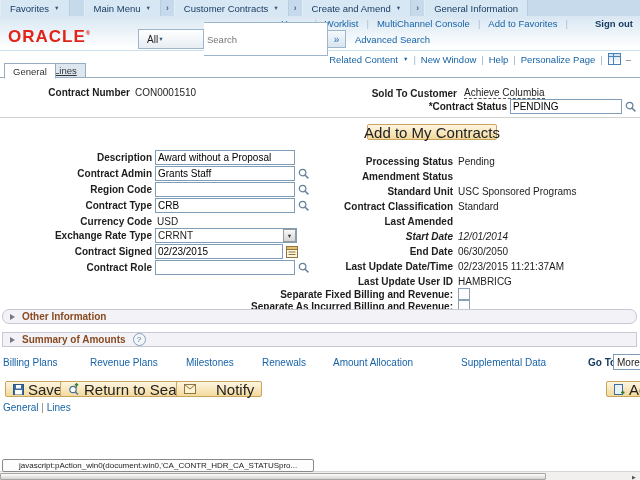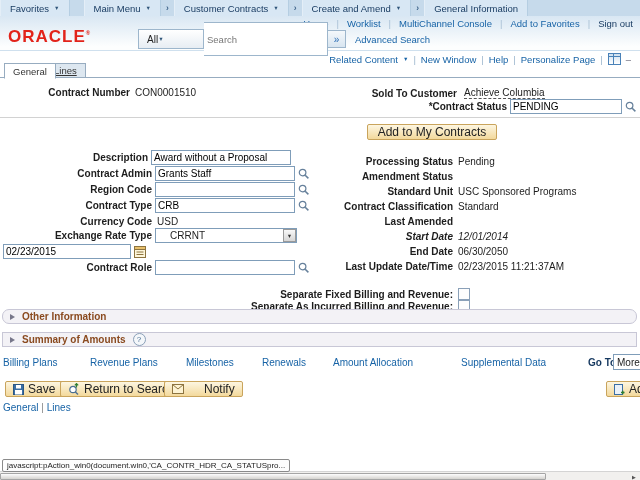--- a/index.html
+++ b/index.html
@@ -11,21 +11,21 @@
   .breadcrumb{position:absolute;top:0;left:0;width:640px;height:16px;background:#c6daeb;display:flex;align-items:stretch;font-size:9.5px;color:#15385f;}
   .crumb-box{display:flex;align-items:center;gap:5px;padding:0 9px;background:#d8e7f4;border-right:1px solid #b5cee2;border-left:1px solid #e4eef7;cursor:pointer;white-space:nowrap;}
   .crumb-spacer{width:14px;}
   .csep{display:flex;align-items:center;padding:0 5px;font-size:8.5px;color:#3d6288;font-weight:bold;}
   .dd{font-size:5.5px;color:#2f5579;}
 
   
   .header-band{position:absolute;top:16px;left:0;width:640px;height:34px;background:linear-gradient(#d9e7f3,#fdfefe 90%);border-bottom:1px solid #cfe0ee;}
   .utility{position:absolute;top:2px;right:7px;display:flex;align-items:flex-start;gap:8px;font-size:9.5px;white-space:nowrap;}
   .usep{color:#a9c0d5;}
-  .signout{font-weight:normal;color:#15385f;}
+  .signout{font-weight:bold;color:#15385f;margin-left:19px;}
   .logo{position:absolute;left:8px;top:11px;font-size:17px;font-weight:bold;color:#e2231a;letter-spacing:1px;cursor:default;}
   .logo sup{font-size:6px;letter-spacing:0;}
   .searchbar{position:absolute;left:138px;top:14px;display:flex;align-items:center;height:18px;}
   .scope{width:48px;height:18px;background:linear-gradient(#ffffff,#e7edf3);border:1px solid #9db6cc;display:flex;align-items:center;padding:0 8px;color:#222;cursor:pointer;}
   .searchinput{width:124px;height:18px;border:1px solid #9db6cc;border-left:none;font-size:9.5px;padding:16px 3px;color:#222;font-family:inherit;outline:none;box-sizing:border-box;}
   .searchinput::placeholder{color:#777;}
   .gobtn{width:18px;height:18px;box-sizing:border-box;border:1px solid #9db6cc;border-left:none;background:linear-gradient(#f4f8fb,#d8e5f0);color:#2a6db5;font-size:10px;display:flex;align-items:center;justify-content:center;cursor:pointer;}
   .advsearch{margin-left:9px;font-size:9.5px;}
 
   
@@ -43,42 +43,42 @@
   .tab-inactive{left:45px;background:#dde7f0;color:#333;}
   .tab-inactive span{text-decoration:underline;}
 
   
   .frow{position:absolute;display:flex;align-items:center;font-size:10px;white-space:nowrap;}
   .lbl{font-weight:bold;color:#1d1d1d;text-align:right;flex-shrink:0;}
   .val{color:#1d1d1d;}
   .tinput{height:15px;box-sizing:border-box;border:1px solid #7f9db9;background:#fff;font-size:10px;padding:0 2px;font-family:inherit;color:#000;outline:none;}
   .lookup{width:13px;height:13px;margin-left:2px;display:flex;align-items:center;justify-content:center;cursor:pointer;}
   .dotlink{color:#222;border-bottom:1px dashed #555;cursor:pointer;}
-  .pssel{width:142px;height:15px;box-sizing:border-box;border:1px solid #7f9db9;background:#fff;display:flex;align-items:center;padding-left:14px;cursor:pointer;}
+  .pssel{width:142px;height:15px;box-sizing:border-box;border:1px solid #7f9db9;background:#fff;display:flex;align-items:center;padding-left:2px;cursor:pointer;}
   .selbtn{width:13px;height:13px;margin-left:auto;background:linear-gradient(#f8f8f8,#d6d6d6);border:1px solid #999;box-sizing:border-box;font-size:5.5px;color:#333;display:flex;align-items:center;justify-content:center;}
   .checkbox{width:10px;height:10px;border:1px solid #8aa0b8;background:#fdfdfd;display:inline-block;margin-left:5px;cursor:pointer;}
   .hr1{position:absolute;top:117px;left:0;width:640px;height:1px;background:#d2d2d2;}
 
   
-  .psbtn{background:linear-gradient(#fdf6e1,#f3d99c);border:1px solid #c9a45c;border-radius:2px;font-size:12px;color:#222;display:flex;align-items:center;justify-content:center;gap:4px;height:16px;box-sizing:border-box;padding:0 7px;cursor:pointer;white-space:nowrap;}
+  .psbtn{background:linear-gradient(#fdf6e1,#f3d99c);border:1px solid #c9a45c;border-radius:2px;font-size:15px;color:#222;display:flex;align-items:center;justify-content:center;gap:4px;height:16px;box-sizing:border-box;padding:0 7px;cursor:pointer;white-space:nowrap;}
 
   
   .section-bar{position:absolute;left:2px;width:635px;height:15px;background:#f3f2f6;border:1px solid #c8c7d6;box-sizing:border-box;display:flex;align-items:center;gap:7px;padding:0 7px;cursor:pointer;}
   .tri{width:0;height:0;border-left:5px solid #77778a;border-top:3.5px solid transparent;border-bottom:3.5px solid transparent;}
   .section-title{color:#8a4a1f;font-weight:bold;font-size:10px;}
   .helpq{width:11px;height:11px;border-radius:50%;border:1px solid #8aa0b8;background:#f4f7fa;color:#4a6f93;font-size:8px;display:flex;align-items:center;justify-content:center;cursor:pointer;}
 
   
   .flink{position:absolute;top:357px;font-size:10px;}
   .gotolbl{position:absolute;top:357px;left:588px;font-weight:bold;color:#15385f;}
   .gotobox{position:absolute;top:354px;left:613px;width:42px;height:16px;box-sizing:border-box;border:1px solid #7f9db9;background:#fff;display:flex;align-items:center;padding-left:3px;cursor:pointer;}
 
   
   .pagefoot{position:absolute;top:402px;left:3px;font-size:10px;}
-  .tooltip{position:absolute;left:2px;top:459px;height:13px;box-sizing:border-box;border:1px solid #8a8a8a;border-radius:2px;background:#fdfdfd;font-size:8px;color:#222;display:flex;align-items:center;padding:0 4px;white-space:nowrap;z-index:5;}
+  .tooltip{position:absolute;left:2px;top:459px;height:13px;box-sizing:border-box;border:1px solid #8a8a8a;border-radius:2px;background:#fdfdfd;font-size:8px;color:#222;display:flex;align-items:center;padding:0 16px;white-space:nowrap;z-index:5;}
   .scrollbar{position:absolute;left:0;top:471px;width:640px;height:9px;background:#f1f0ee;border-top:1px solid #d4d4d4;box-sizing:border-box;}
   .thumb{position:absolute;left:0;top:1px;width:546px;height:7px;background:linear-gradient(#fdfdfd,#d5d3cf);border:1px solid #a5a5a5;box-sizing:border-box;border-radius:1px;cursor:pointer;}
   .sb-arrow{position:absolute;right:1px;top:1px;width:10px;height:7px;display:flex;align-items:center;justify-content:center;font-size:5px;color:#555;cursor:pointer;}
 </style>
 </head>
 <body>
 
 <div id="screen">
 
   <div class="breadcrumb">
@@ -174,21 +174,21 @@
     </span>
   </div>
 
   <div class="hr1"></div>
 
   <div class="psbtn" style="position:absolute;left:367px;top:124px;width:130px;">
     <span>Add to My Contracts</span>
   </div>
 
   <div class="frow" style="top:150px;left:0;">
-    <span class="lbl" style="width:130px;margin-left:18px;">Description</span>
+    <span class="lbl" style="width:152px;">Description</span>
     <input class="tinput" style="margin-left: 3px; width: 140px;" type="text" value="Award without a Proposal">
   </div>
   <div class="frow" style="top:166px;left:0;">
     <span class="lbl" style="width:152px;">Contract Admin</span>
     <input class="tinput" style="margin-left: 3px; width: 140px;" type="text" value="Grants Staff">
     <span class="lookup">
       <svg width="12" height="12" viewBox="0 0 12 12">
           <circle cx="4.6" cy="4.6" r="3.3" fill="none" stroke="#66809b" stroke-width="1.2"></circle>
           <line x1="7.2" y1="7.2" x2="10.4" y2="10.4" stroke="#66809b" stroke-width="1.5"></line>
         </svg>
@@ -219,20 +219,21 @@
     <span class="val" style="margin-left:5px;">USD</span>
   </div>
   <div class="frow" style="top:228px;left:0;">
     <span class="lbl" style="width:152px;">Exchange Rate Type</span>
     <div class="pssel" style="margin-left:3px;">
       <span>CRRNT</span>
       <span class="selbtn">▼</span>
     </div>
   </div>
   <div class="frow" style="top:244px;left:0;">
+    <span class="lbl" style="width:152px;">Contract Signed</span>
     <input class="tinput" style="margin-left: 3px; width: 128px;" type="text" value="02/23/2015">
     <span class="lookup">
       <svg width="12" height="13" viewBox="0 0 12 13">
           <rect x="0.5" y="1.5" width="11" height="11" fill="#fdf6db" stroke="#8d7440"></rect>
           <rect x="0.5" y="1.5" width="11" height="3" fill="#e8c06c" stroke="#8d7440"></rect>
           <line x1="2.5" y1="7" x2="9.5" y2="7" stroke="#8d7440"></line>
           <line x1="2.5" y1="9.5" x2="9.5" y2="9.5" stroke="#8d7440"></line>
         </svg>
     </span>
   </div>
@@ -271,20 +272,24 @@
     <span class="lbl" style="width:143px;">Start Date</span>
     <span class="val" style="margin-left:5px;">12/01/2014</span>
   </div>
   <div class="frow" style="top:246px;left:310px;">
     <span class="lbl" style="width:143px;">End Date</span>
     <span class="val" style="margin-left:5px;">06/30/2050</span>
   </div>
   <div class="frow" style="top:261px;left:310px;">
     <span class="lbl" style="width:143px;">Last Update Date/Time</span>
     <span class="val" style="margin-left:5px;">02/23/2015 11:21:37AM</span>
+  </div>
+  <div class="frow" style="top:276px;left:310px;">
+    <span class="lbl" style="width:143px;">Last Update User ID</span>
+    <span class="val" style="margin-left:5px;">HAMBRICG</span>
   </div>
   <div class="frow" style="top:288px;left:240px;">
     <span class="lbl" style="width:213px;">Separate Fixed Billing and Revenue:</span>
     <span class="checkbox"></span>
   </div>
   <div class="frow" style="top:300px;left:240px;">
     <span class="lbl" style="width:213px;">Separate As Incurred Billing and Revenue:</span>
     <span class="checkbox"></span>
   </div>
 
@@ -322,21 +327,21 @@
   <div class="psbtn" style="position:absolute;left:60px;top:381px;">
     <span style="display:flex;">
       <svg width="12" height="12" viewBox="0 0 12 12">
           <circle cx="5" cy="6.5" r="3.2" fill="#fff" stroke="#4a6f93" stroke-width="1.2"></circle>
           <line x1="7.4" y1="9" x2="10" y2="11.5" stroke="#4a6f93" stroke-width="1.4"></line>
           <path d="M8.5 4.5 L8.5 0.8 M6.8 2.4 L8.5 0.6 L10.2 2.4" fill="none" stroke="#2f7d32" stroke-width="1.2"></path>
         </svg>
     </span>
     <span>Return to Search</span>
   </div>
-  <div class="psbtn" style="position:absolute;left:164px;top:381px;gap:20px;">
+  <div class="psbtn" style="position:absolute;left:176px;top:381px;gap:20px;">
     <span style="display:flex;">
       <svg width="12" height="10" viewBox="0 0 12 10">
           <rect x="0.5" y="0.5" width="11" height="9" fill="#fdf3d3" stroke="#8d7440"></rect>
           <path d="M0.5 0.5 L6 5 L11.5 0.5" fill="none" stroke="#8d7440"></path>
         </svg>
     </span>
     <span>Notify</span>
   </div>
   <div class="psbtn" style="position:absolute;left:606px;top:381px;width:48px;justify-content:flex-start;">
     <span style="display:flex;">

